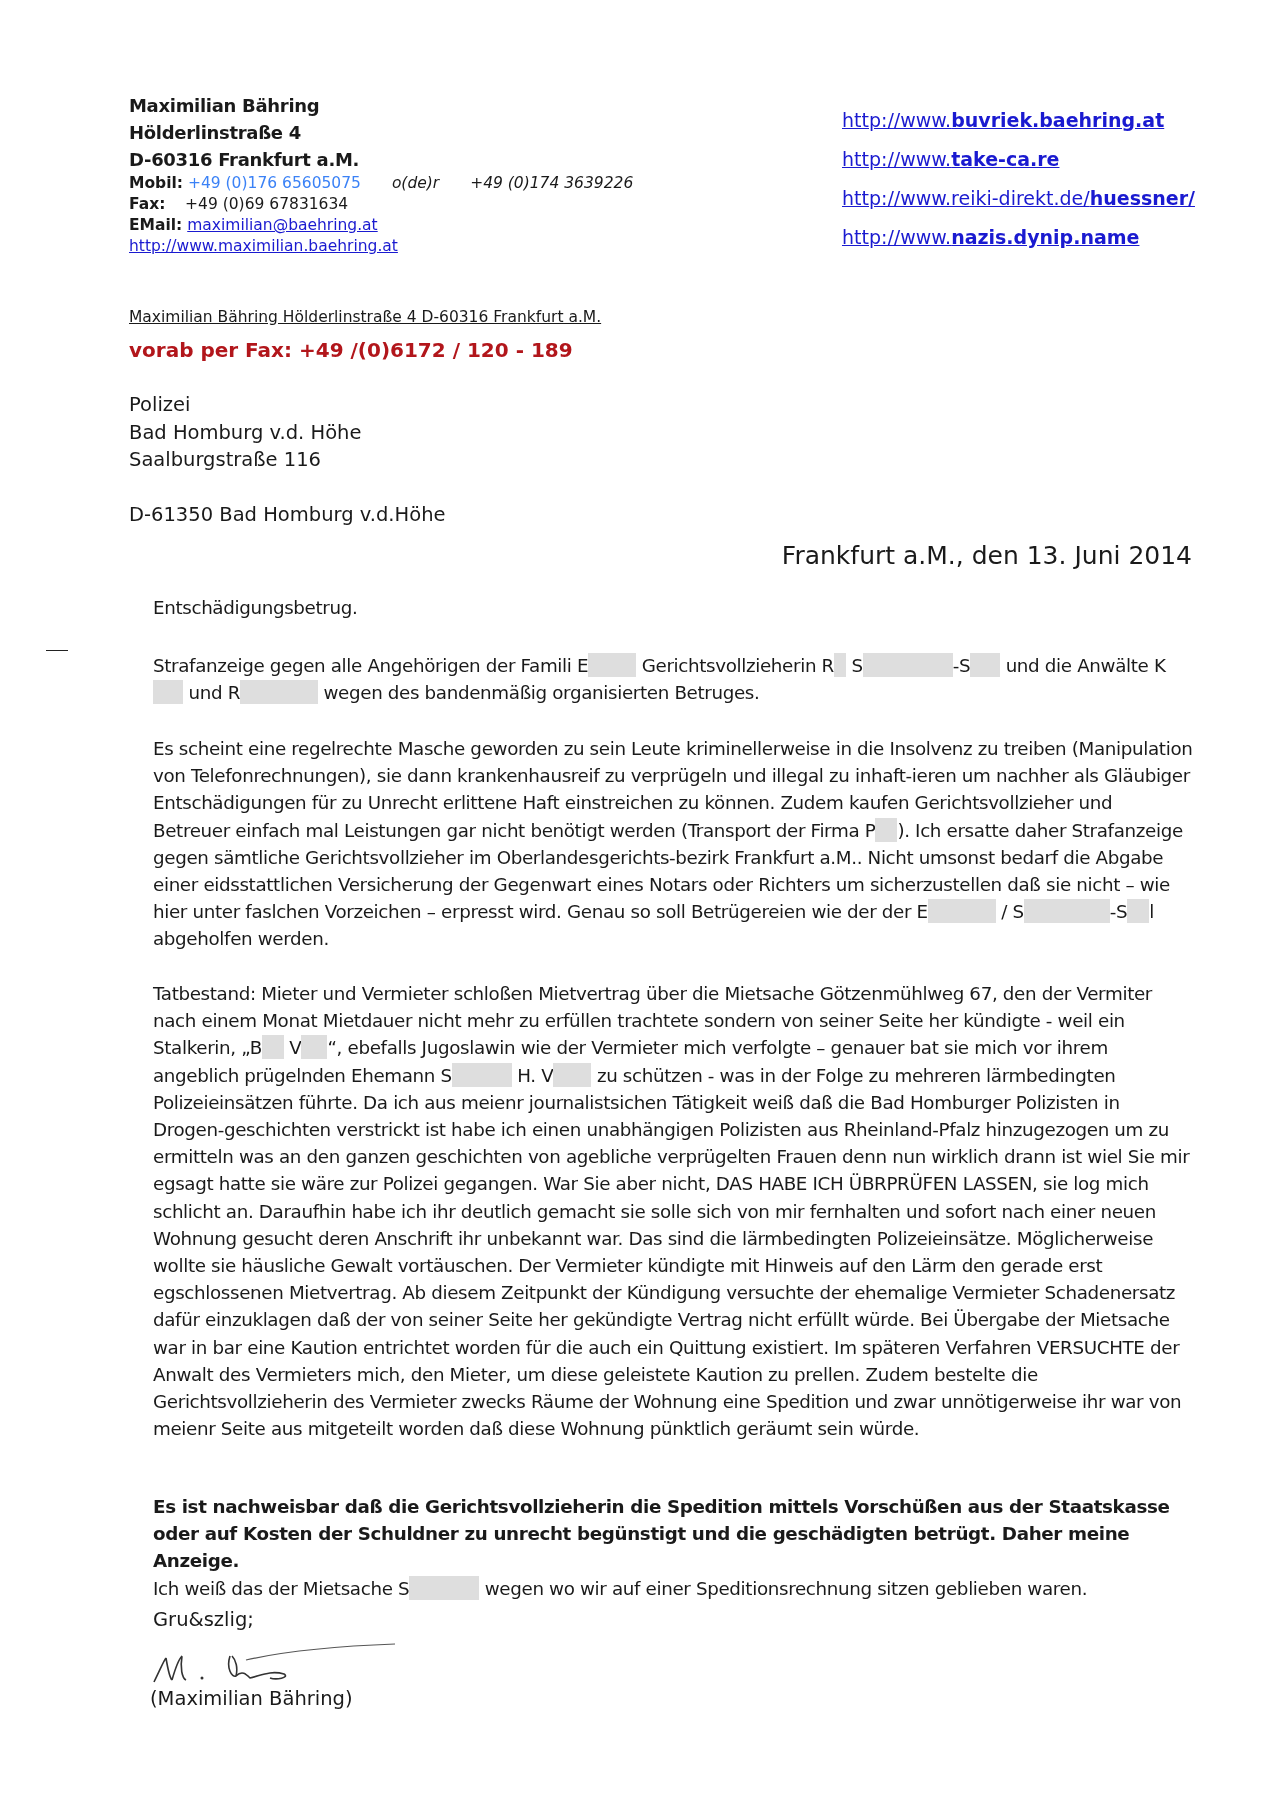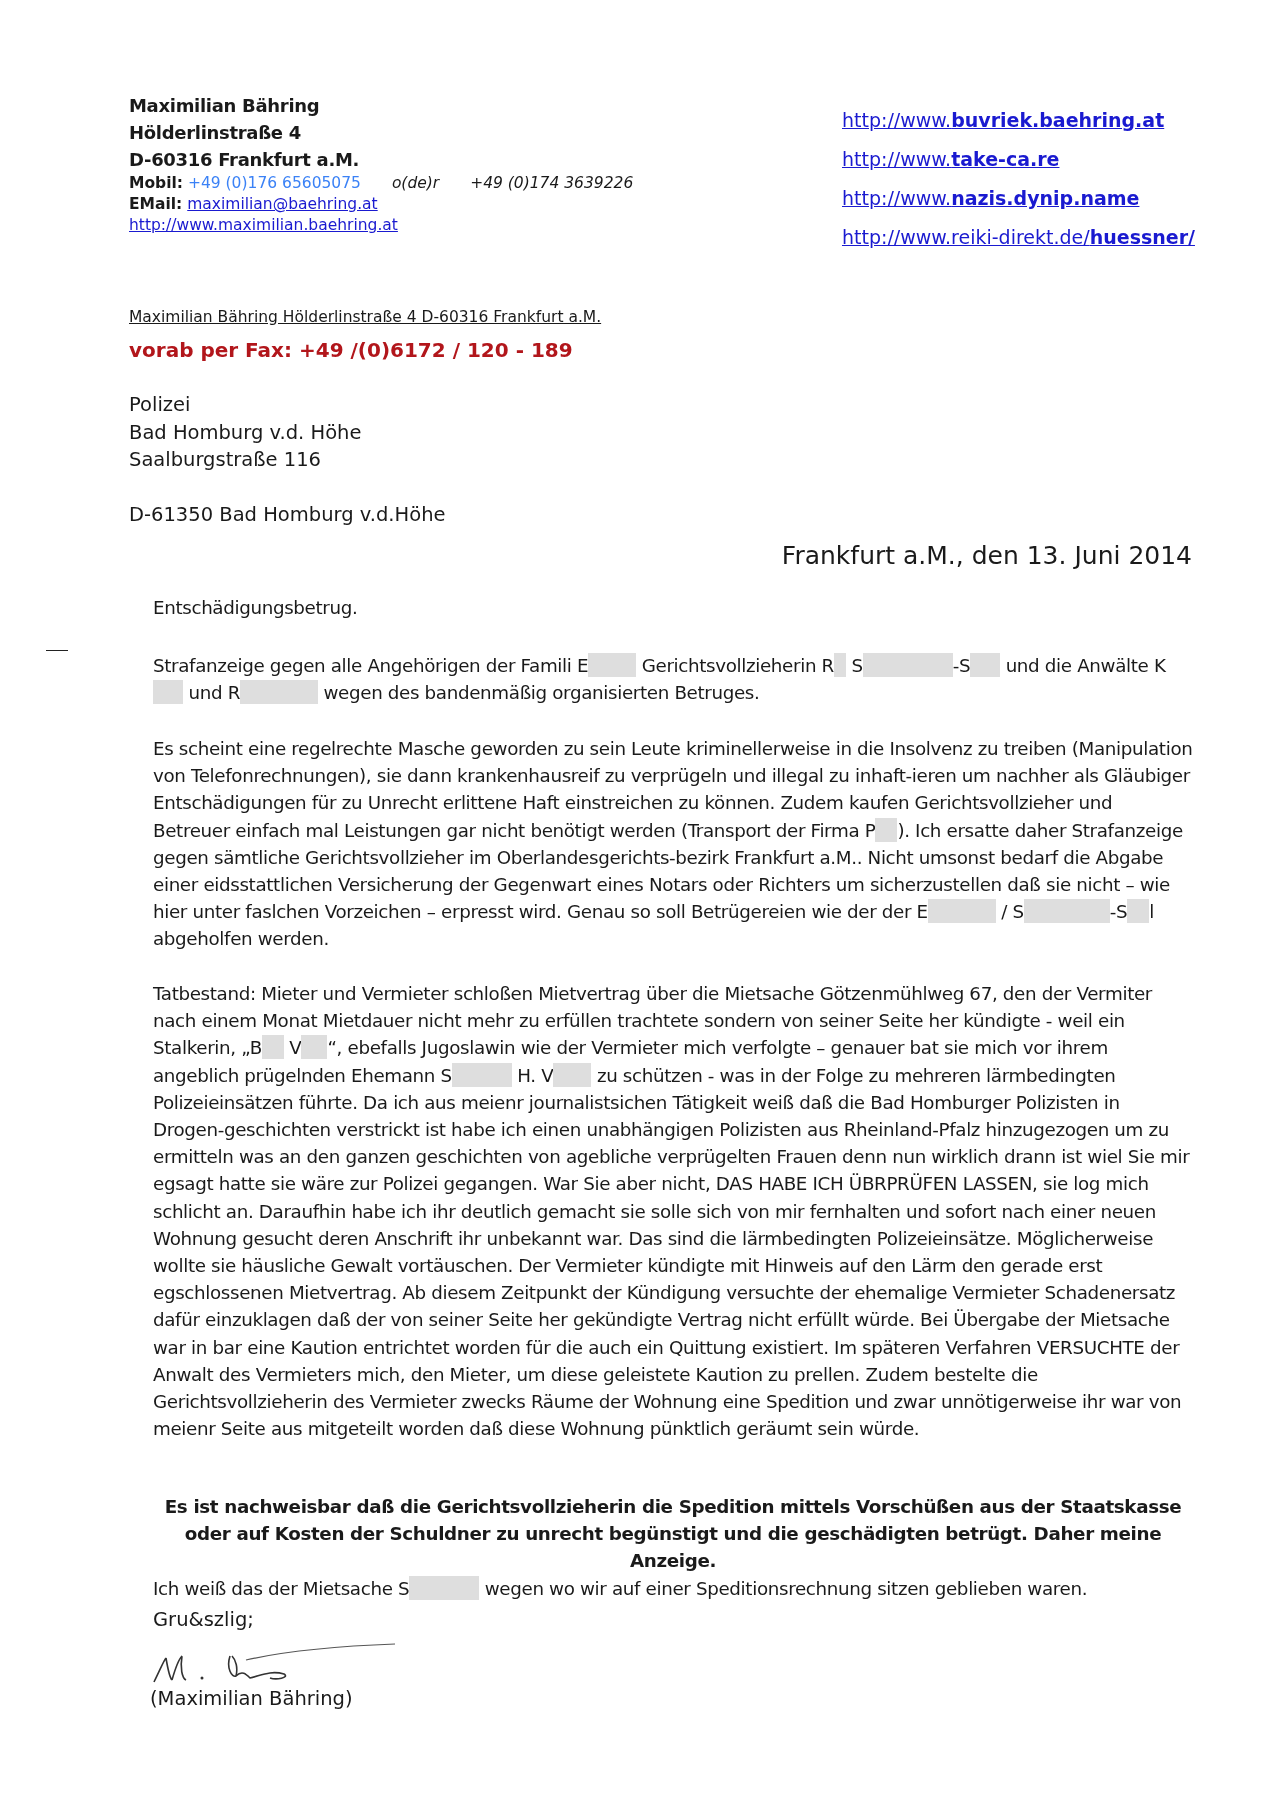--- a/index.html
+++ b/index.html
@@ -18,21 +18,21 @@
   .returnline { left: 129px; top: 308px; font-size: 15.5px; text-decoration: underline; }
   .faxline { left: 129px; top: 338px; font-size: 20px; font-weight: bold; color: #b2161b; }
   .recipient { left: 129px; top: 391px; font-size: 19.5px; line-height: 27.5px; }
   .dateline { right: 88px; top: 541px; font-size: 25px; }
   .body { left: 153px; width: 1040px; font-size: 18.3px; line-height: 27.2px; letter-spacing: -0.35px; }
   .subject { top: 594px; }
   .p1 { top: 652px; }
   .p2 { top: 735px; }
   .p3 { top: 980px; }
   .p4 { top: 1493px; }
-  .bold { font-weight: bold; text-align: center; }
+  .bold { font-weight: bold; }
   .redact { display: inline-block; background: #dedede; height: 24px; vertical-align: -5px; }
   .closing { left: 153px; top: 1608px; font-size: 19.5px; }
   .signature { left: 150px; top: 1640px; }
   .signame { left: 150px; top: 1687px; font-size: 19.5px; }
   .margin-mark { left: 46px; top: 650px; width: 22px; border-top: 1px solid #222; }
 </style>
 </head>
 <body>
 
 <div class="abs margin-mark"></div>
@@ -41,33 +41,37 @@
   <div class="big">Maximilian Bähring</div>
   <div class="big">Hölderlinstraße 4</div>
   <div class="big">D-60316 Frankfurt a.M.</div>
   <div class="small">
     <span class="lbl">Mobil:</span>
     <span class="red">+49 (0)176 65605075</span>
     <span class="italic">o(de)r</span>
     <span class="italic">+49 (0)174 3639226</span>
   </div>
   <div class="small">
+    <span class="lbl">Fax:</span>&nbsp;&nbsp;&nbsp;
+    <span>+49 (0)69 67831634</span>
+  </div>
+  <div class="small">
     <span class="lbl">EMail:</span>
     <span class="link">maximilian@baehring.at</span>
   </div>
   <div class="small">
     <span class="link">http://www.maximilian.baehring.at</span>
   </div>
 </div>
 
 <div class="abs links">
   <div><span class="link"><span class="thin">http://www.</span><span>buvriek.baehring.at</span></span></div>
   <div><span class="link"><span class="thin">http://www.</span><span>take-ca.re</span></span></div>
+  <div><span class="link"><span class="thin">http://www.reiki-direkt.de/</span><span>huessner/</span></span></div>
   <div><span class="link"><span class="thin">http://www.</span><span>nazis.dynip.name</span></span></div>
-  <div><span class="link"><span class="thin">http://www.reiki-direkt.de/</span><span>huessner/</span></span></div>
 </div>
 
 <div class="abs returnline">Maximilian Bähring  Hölderlinstraße 4 D-60316 Frankfurt a.M.</div>
 <div class="abs faxline">vorab per Fax: +49 /(0)6172 / 120 - 189</div>
 
 <div class="abs recipient">
   <div>Polizei</div>
   <div>Bad Homburg v.d. Höhe</div>
   <div>Saalburgstraße 116</div>
   <div style="height:27px"></div>

